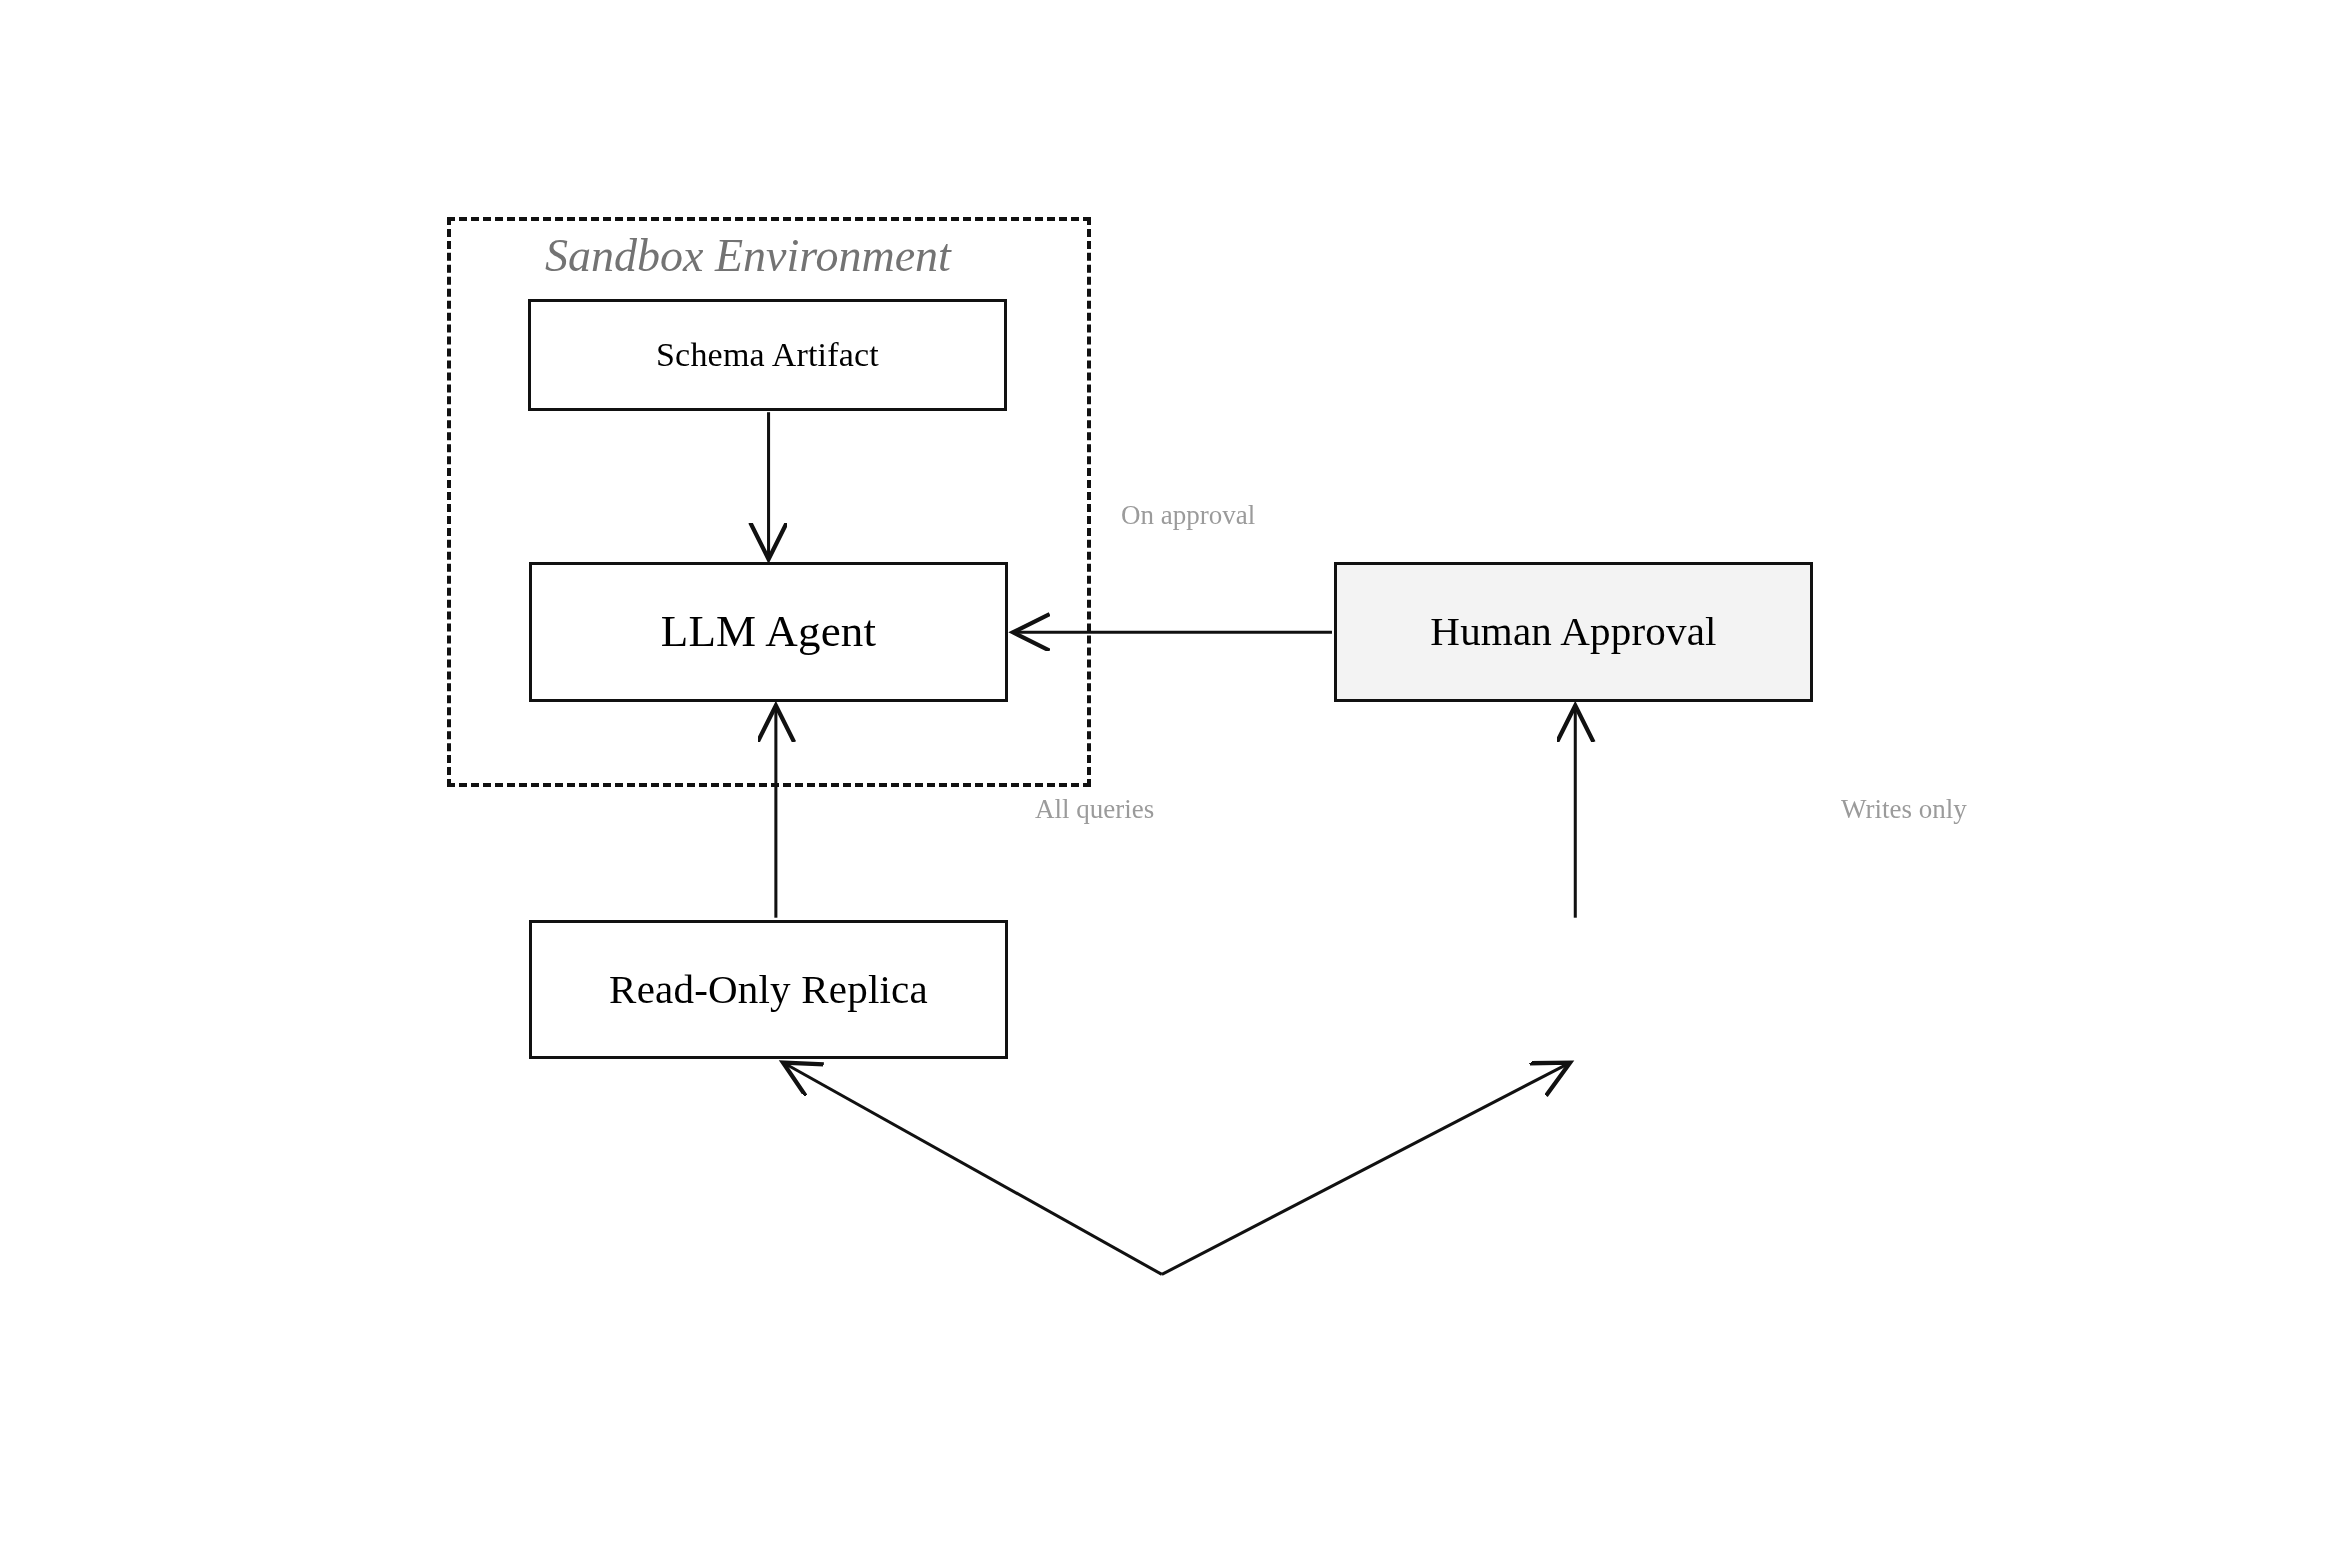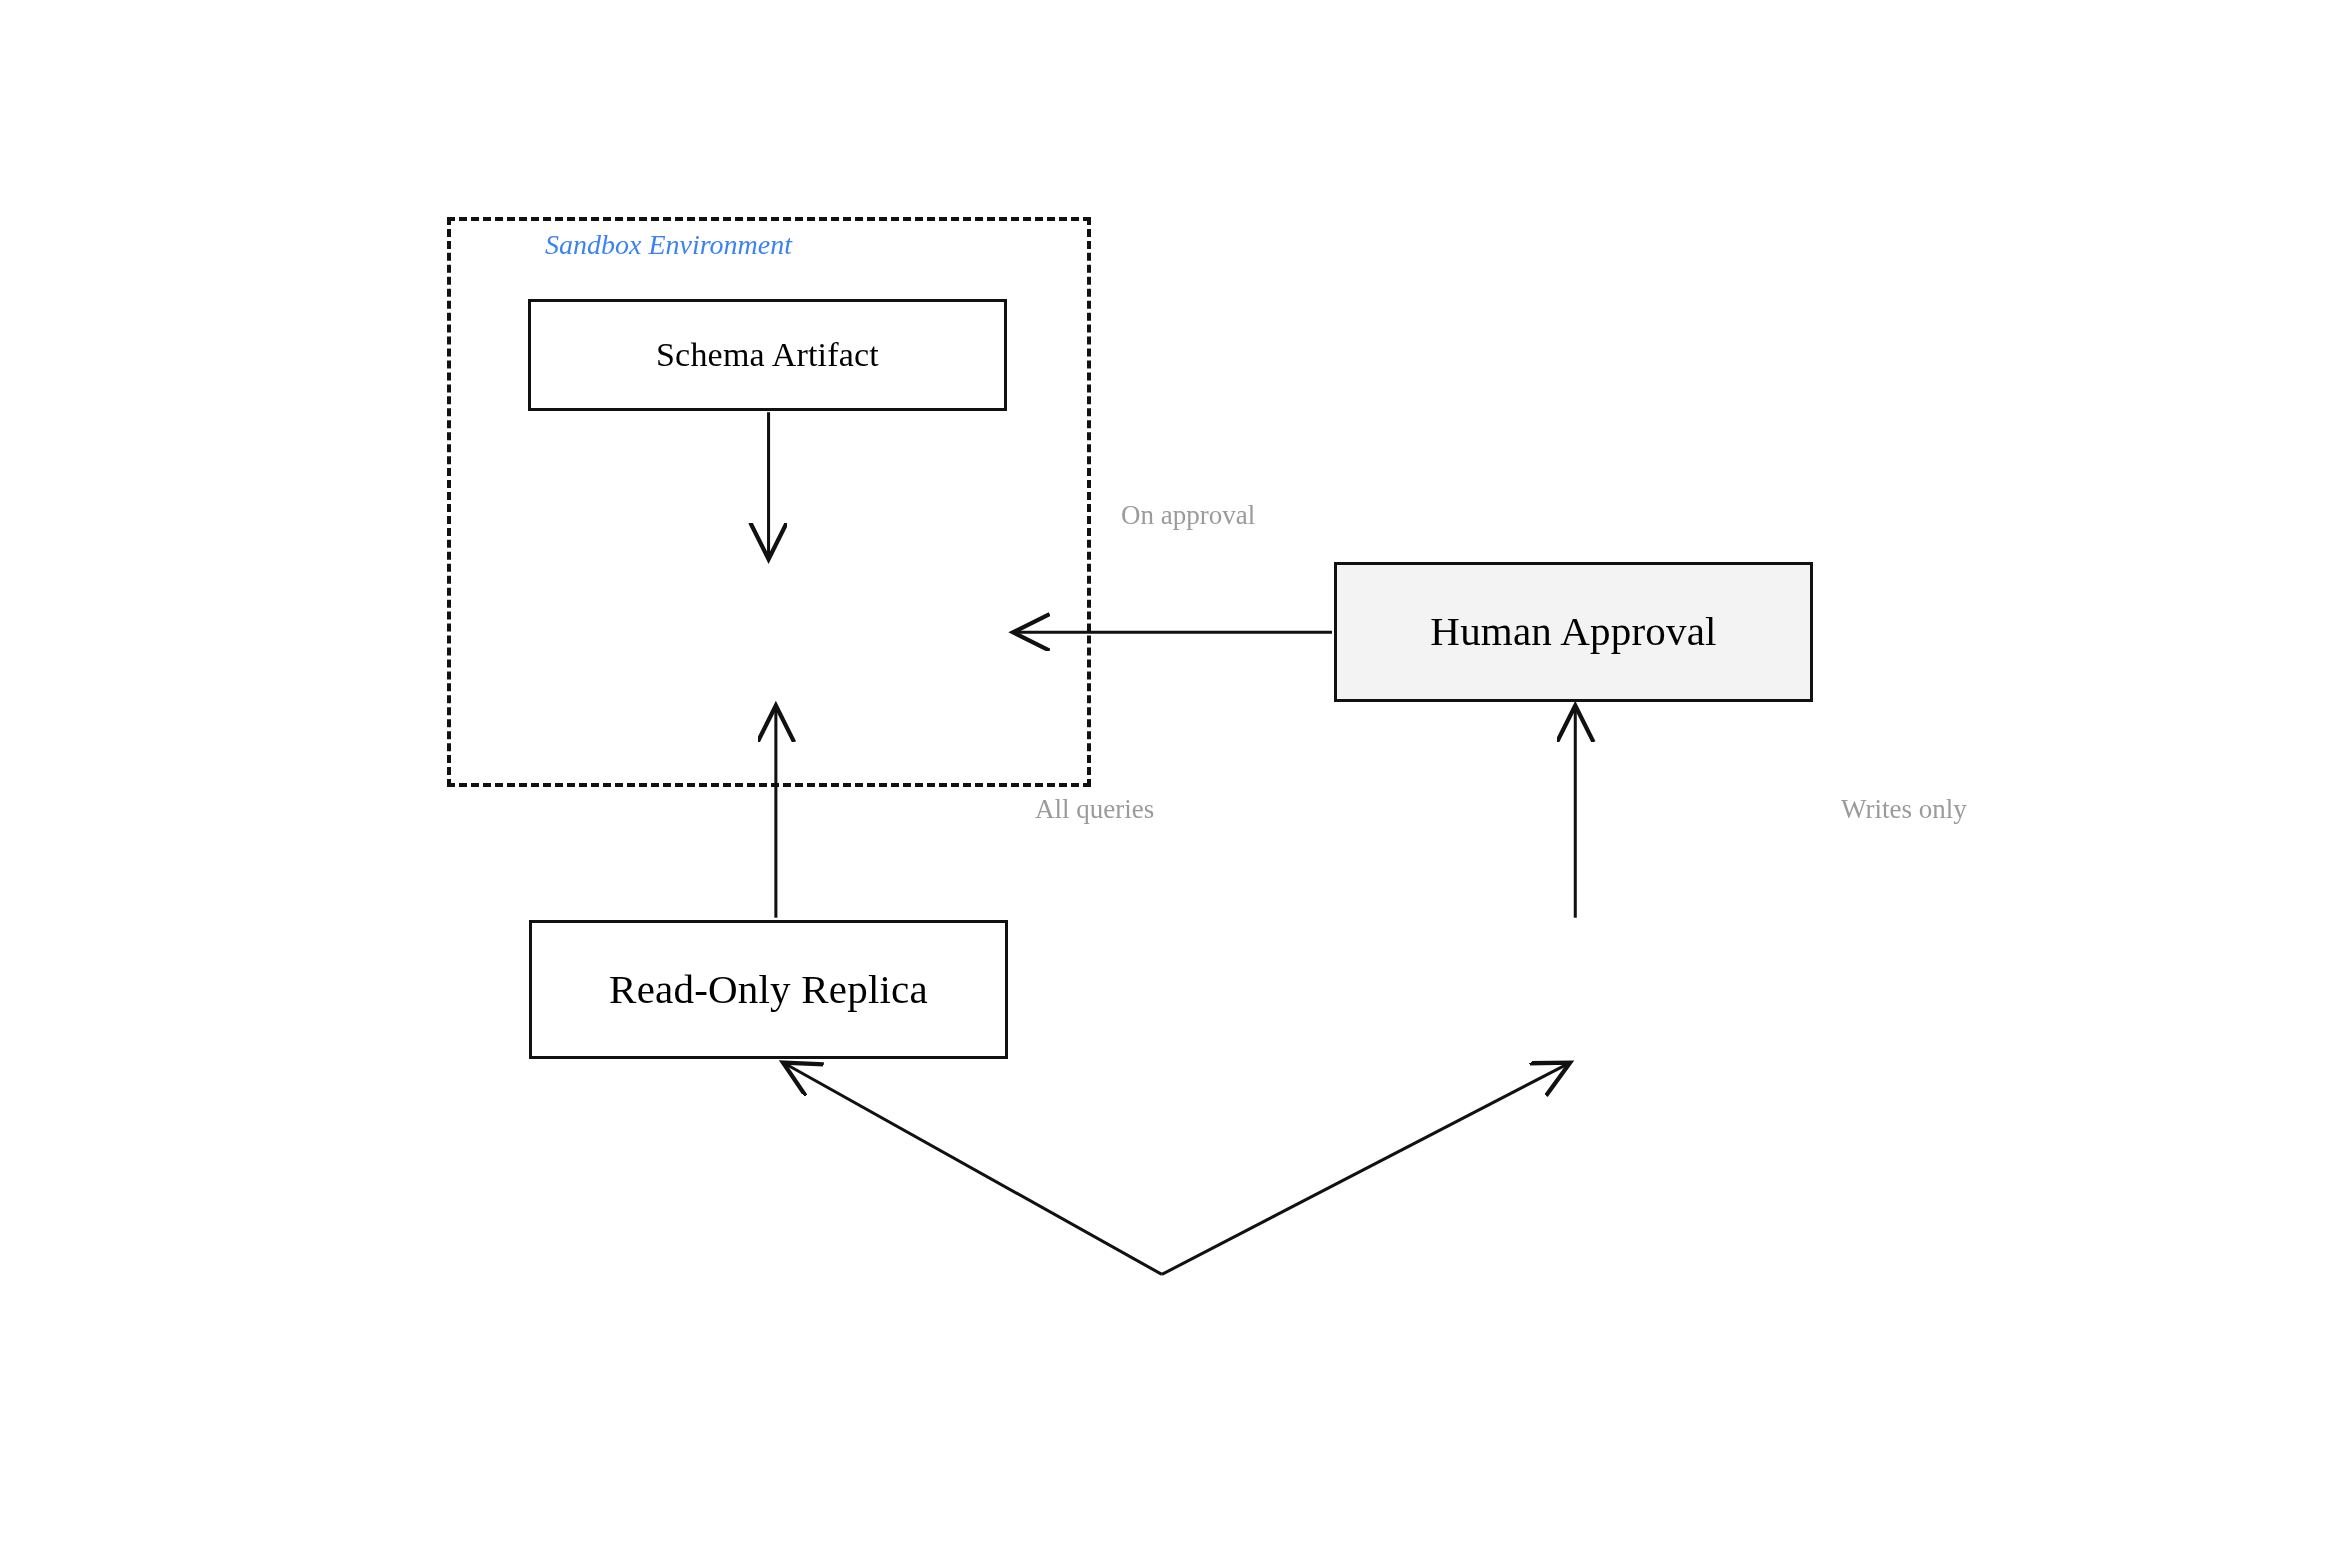--- a/index.html
+++ b/index.html
@@ -57,22 +57,22 @@
   .group-frame {
     position: absolute;
     box-sizing: border-box;
     border: 4.3px dashed #111111;
     background: transparent;
   }
   .group-title {
     position: absolute;
     font-family: "Liberation Serif", "DejaVu Serif", serif;
     font-style: italic;
-    font-size: 28px;
-    color: #3b82f6;
+    font-size: 46px;
+    color: #737373;
     white-space: nowrap;
   }
   .edge-label {
     position: absolute;
     font-family: "Liberation Serif", "DejaVu Serif", serif;
     font-size: 27px;
     color: #9b9b9b;
     white-space: nowrap;
   }
 </style>
@@ -101,20 +101,23 @@
     <line x1="1905" y1="2090" x2="2570" y2="1745" stroke="#111111" stroke-width="5" marker-end="url(#arrowhead)"></line>
   </svg>
 
   <div class="group-frame" style="left:447px; top:217px; width:644px; height:570px;"></div>
   <div class="group-title" style="left:545px; top:229px;">Sandbox Environment</div>
 
   <div class="node-box" style="left:528px; top:299px; width:479px; height:112px;">
     <span class="node-label">Schema Artifact</span>
   </div>
 
+  <div class="node-box" style="left:529px; top:562px; width:479px; height:140px;">
+    <span class="node-label xlarge">LLM Agent</span>
+  </div>
 
   <div class="node-box shaded" style="left:1334px; top:562px; width:479px; height:140px;">
     <span class="node-label large">Human Approval</span>
   </div>
 
   <div class="node-box" style="left:529px; top:920px; width:479px; height:139px;">
     <span class="node-label large">Read-Only Replica</span>
   </div>
 
 

